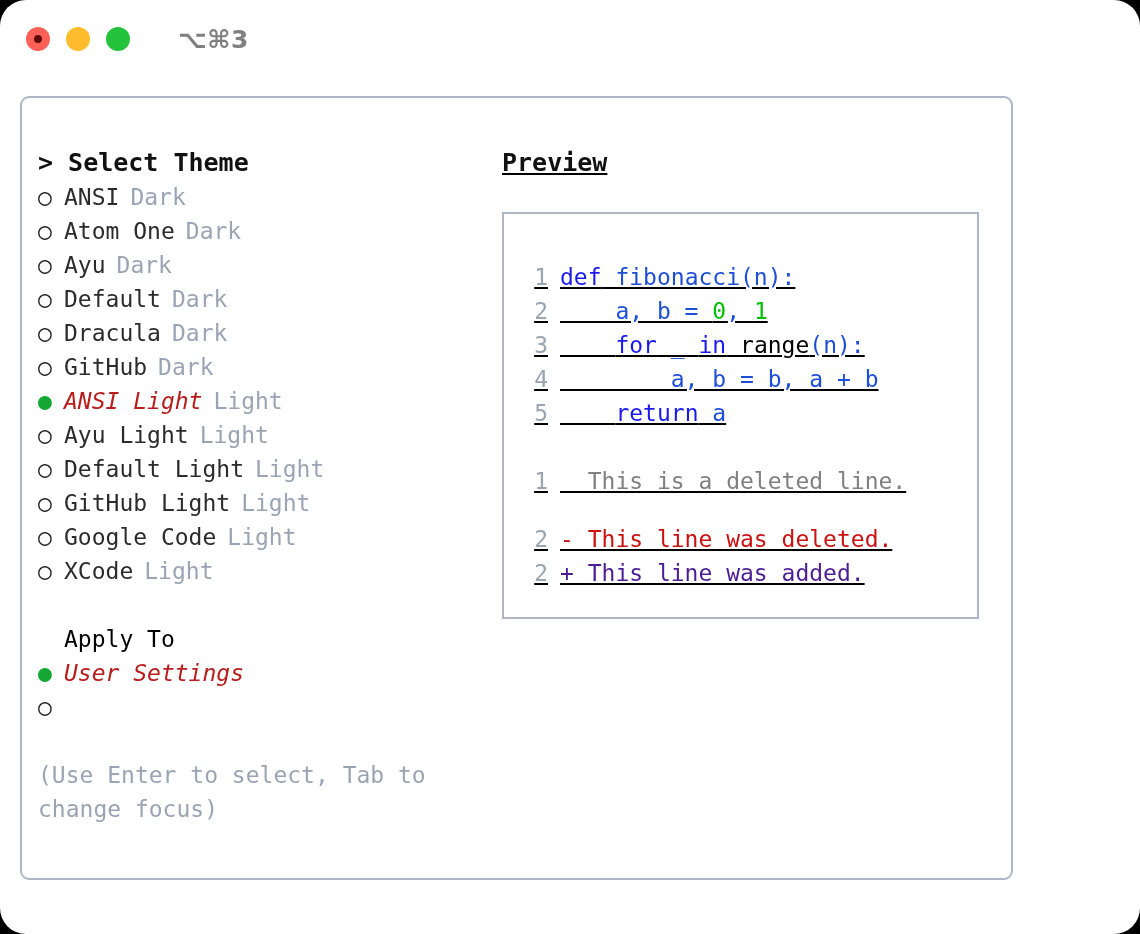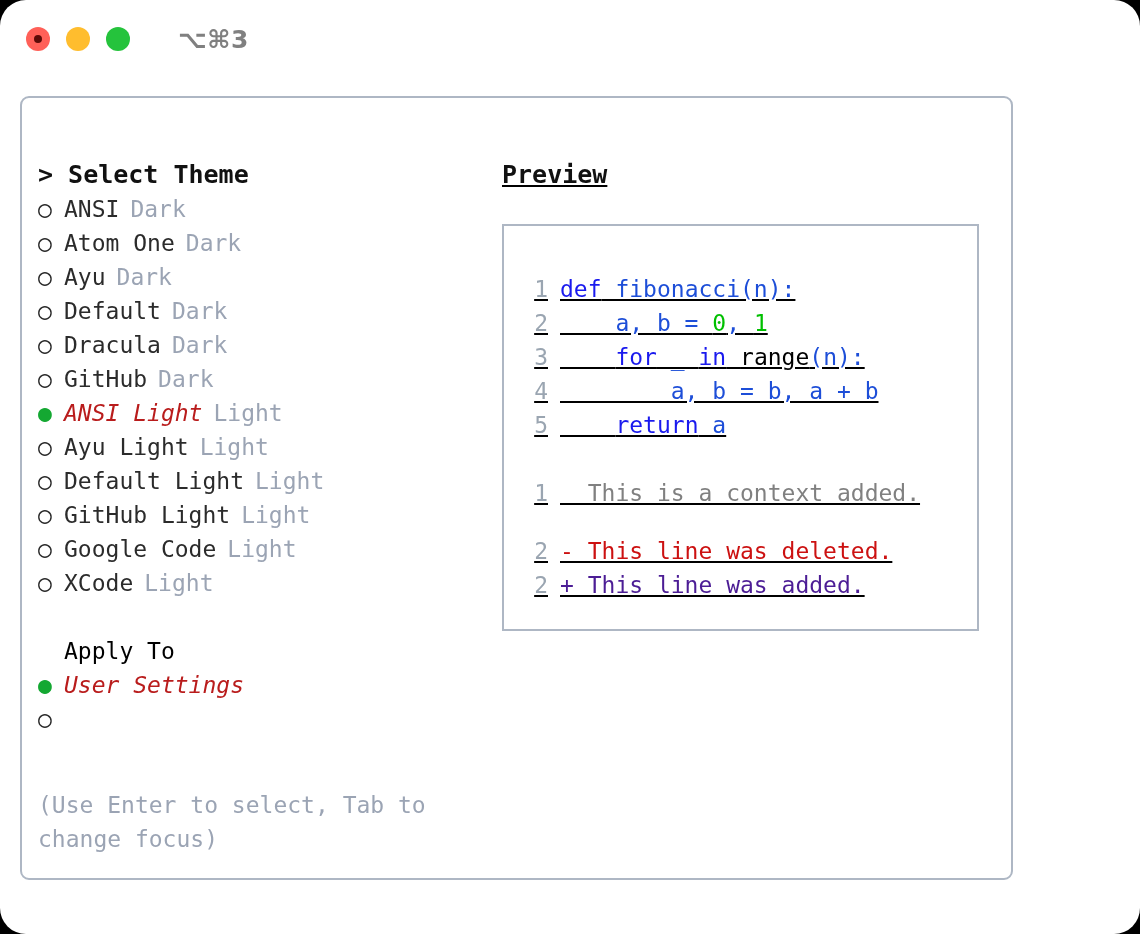--- a/index.html
+++ b/index.html
@@ -79,21 +79,21 @@
     width: 993px;
     height: 784px;
     border: 2px solid #aeb7c4;
     border-radius: 9px;
     box-sizing: border-box;
     background: #ffffff;
   }
 
   .panel-inner {
     position: absolute;
-    left: 0; top: 12px;
+    left: 0; top: 0;
     width: 100%;
     height: 100%;
   }
 
   
   .left-col {
     position: absolute;
     left: 16px;
     top: 48px;
     width: 440px;
@@ -139,21 +139,21 @@
   .subheading {
     font-size: 23px;
     color: #000000;
     line-height: 34px;
     white-space: pre;
     padding-left: 26px;
     font-weight: 400;
   }
 
   .hint {
-    margin-top: 52px;
+    margin-top: 34px;
     font-size: 23px;
     line-height: 34px;
     color: #9ba4b4;
     width: 410px;
     white-space: pre-wrap;
     word-break: normal;
   }
 
   
   .right-col {
@@ -263,21 +263,21 @@
         <div class="preview-box">
           <div id="code-block">
               <div class="code-line"><span class="lineno">1</span><span class="code-body"><span class="tok-kw">def</span><span class="tok-plain"> fibonacci(n):</span></span></div>
               <div class="code-line"><span class="lineno">2</span><span class="code-body"><span class="tok-plain">    a, b = </span><span class="tok-num">0</span><span class="tok-plain">, </span><span class="tok-num">1</span></span></div>
               <div class="code-line"><span class="lineno">3</span><span class="code-body"><span class="tok-plain">    </span><span class="tok-kw">for</span><span class="tok-plain"> _ </span><span class="tok-kw">in</span><span class="tok-plain"> </span><span class="tok-builtin">range</span><span class="tok-plain">(n):</span></span></div>
               <div class="code-line"><span class="lineno">4</span><span class="code-body"><span class="tok-plain">        a, b = b, a + b</span></span></div>
               <div class="code-line"><span class="lineno">5</span><span class="code-body"><span class="tok-plain">    </span><span class="tok-kw">return</span><span class="tok-plain"> a</span></span></div>
             </div>
           <div class="blank-line"></div>
           <div id="diff-block">
-              <div class="code-line"><span class="lineno">1</span><span class="code-body diff-ctx">  This is a context added.</span></div>
+              <div class="code-line"><span class="lineno">1</span><span class="code-body diff-ctx">  This is a deleted line.</span></div>
               <div class="code-line"><span class="lineno">2</span><span class="code-body diff-del">- This line was deleted.</span></div>
               <div class="code-line"><span class="lineno">2</span><span class="code-body diff-add">+ This line was added.</span></div>
             </div>
         </div>
       </div>
 
     </div>
   </div>
 </div>
 

